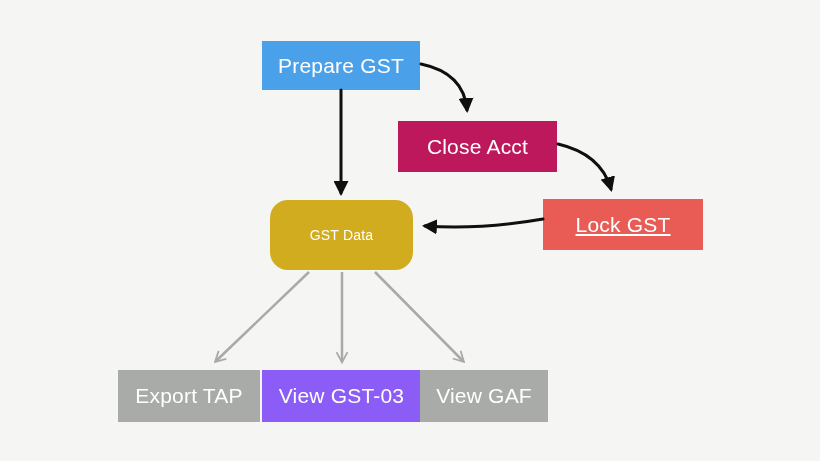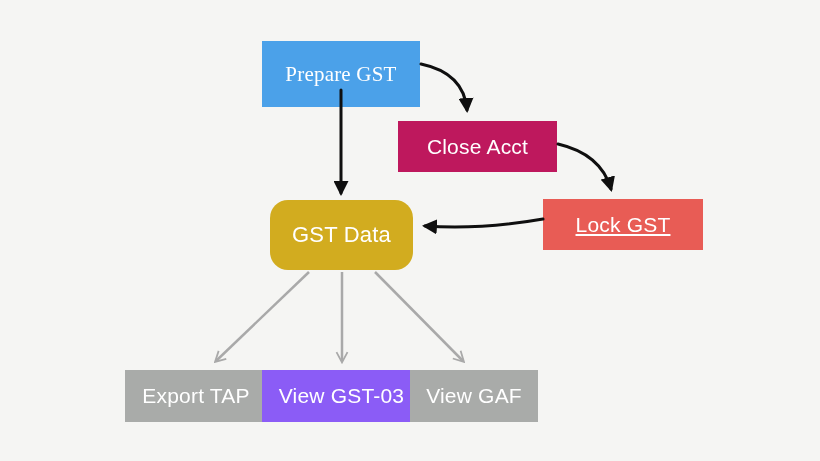--- a/index.html
+++ b/index.html
@@ -12,27 +12,27 @@
   .canvas{position:relative;width:820px;height:461px;background:var(--background,#F5F5F3);}
   .node{
     position:absolute;
     display:flex;align-items:center;justify-content:center;
     color:var(--text,#FFFFFF);
     font-size:21px;
     letter-spacing:0.2px;
     user-select:none;
   }
   .node span{white-space:nowrap;}
-  .n-prepare{left:262px;top:41px;width:158px;height:66px;font-family:Liberation Serif, serif;}
+  .n-prepare{left:262px;top:41px;width:158px;height:49px;}
   .n-close{left:398px;top:121px;width:159px;height:51px;}
   .n-lock{left:543px;top:199px;width:160px;height:51px;text-decoration:underline;}
-  .n-gstdata{left:270px;top:200px;width:143px;height:70px;border-radius:18px;font-size:22px;}
-  .n-export{left:118px;top:370px;width:142px;height:52px;margin-left:7px;}
+  .n-gstdata{left:270px;top:200px;width:143px;height:70px;border-radius:18px;font-size:14px;}
+  .n-export{left:118px;top:370px;width:142px;height:52px;}
   .n-gst03{left:262px;top:370px;width:159px;height:52px;}
-  .n-gaf{left:410px;top:370px;width:128px;height:52px;}
+  .n-gaf{left:420px;top:370px;width:128px;height:52px;}
   svg.edges{position:absolute;left:0;top:0;width:820px;height:461px;pointer-events:none;}
   .edge-black{stroke:var(--arrow-black,#0F0F0F);stroke-width:3;fill:none;stroke-linecap:round;}
   .edge-gray{stroke:var(--arrow-gray,#A9A9A9);stroke-width:2.5;fill:none;stroke-linecap:butt;}
 </style>
 </head>
 <body>
 
 <div class="canvas">
 
   <div class="node n-prepare" style="background-color: rgb(75, 161, 233);">

